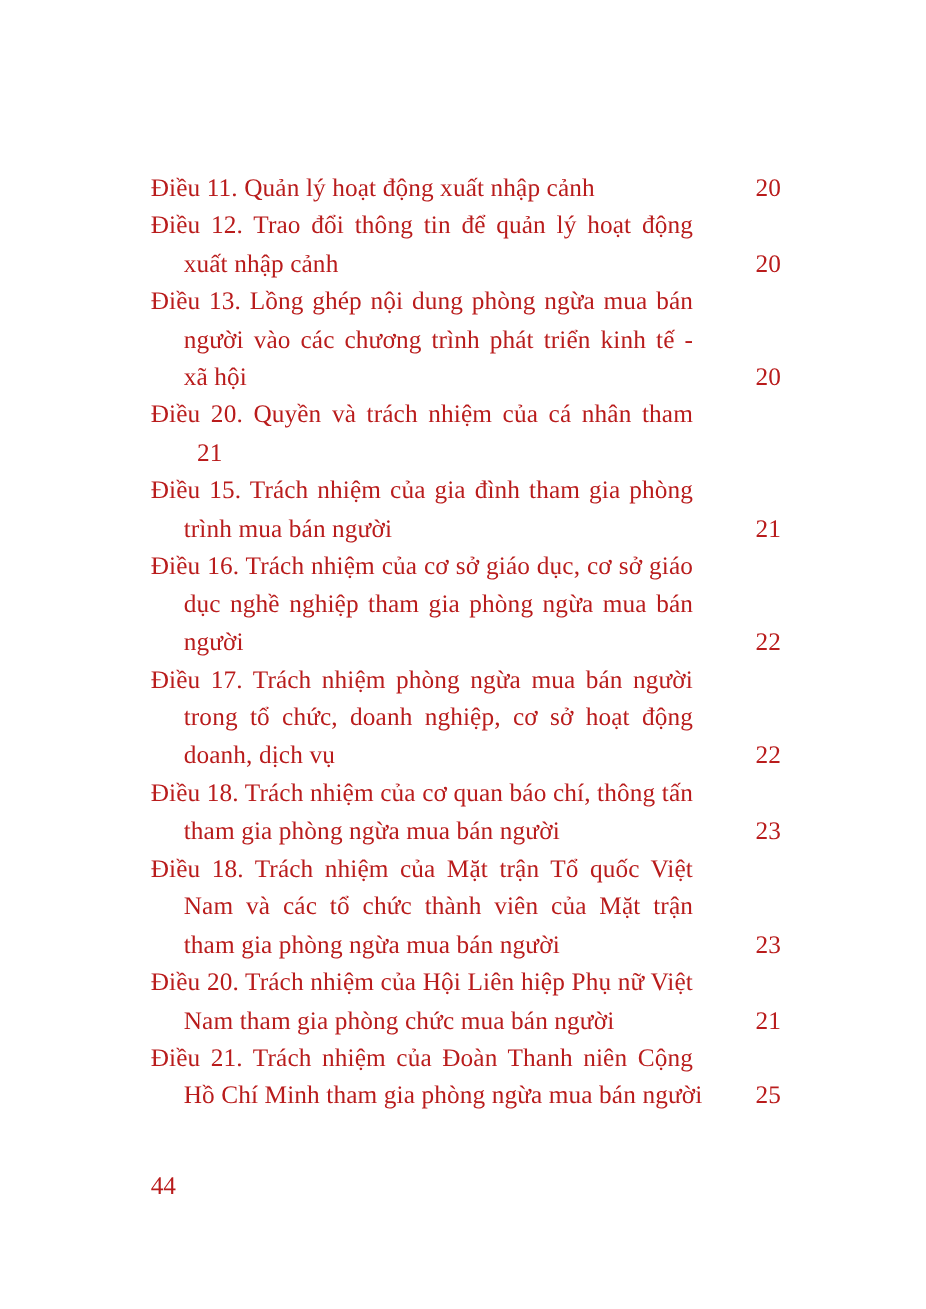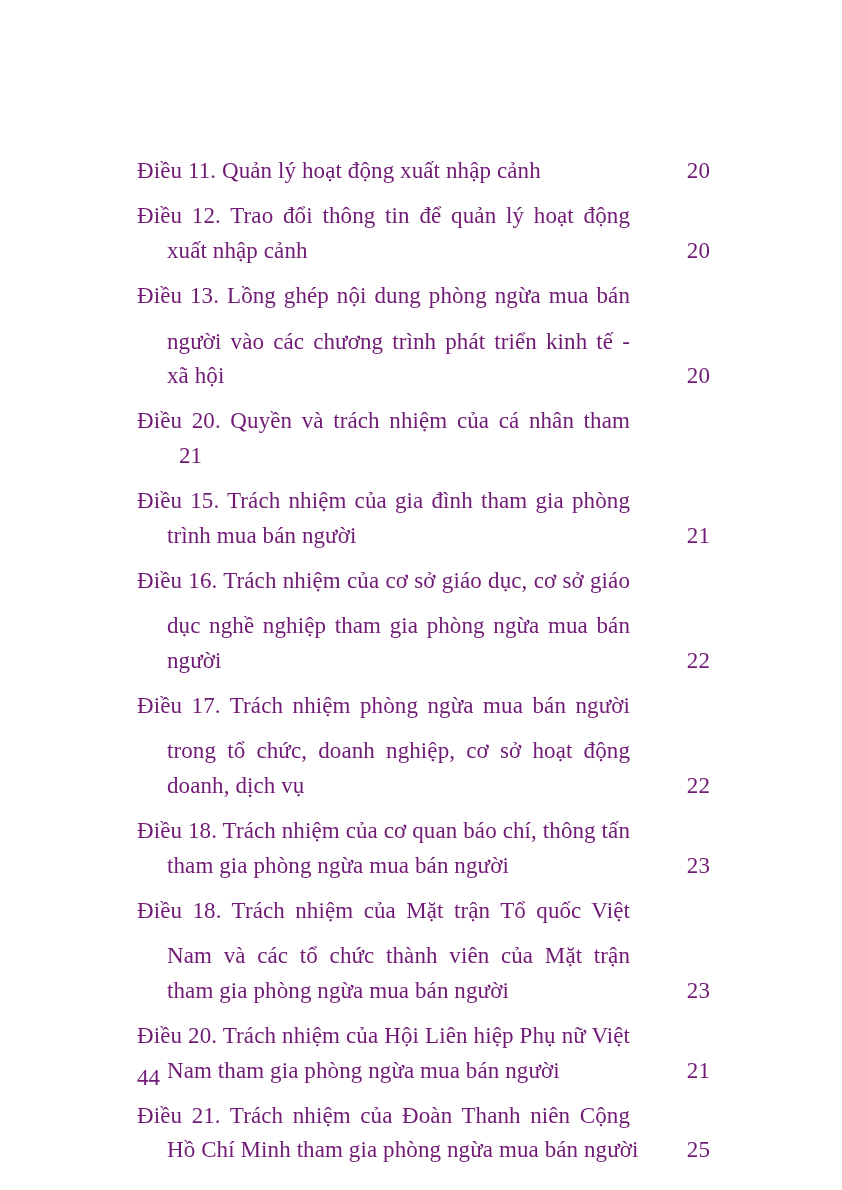--- a/index.html
+++ b/index.html
@@ -5,42 +5,41 @@
   html, body { margin: 0; padding: 0; }
   body {
     width: 842px; height: 1190px;
     background: #e8e8e8;
     font-family: "Liberation Serif", "DejaVu Serif", serif;
   }
   .page {
     position: relative;
     width: 842px; height: 1190px;
     background: #ffffff;
-    color: #701a75;
+    color: #b91c1c;
     overflow: hidden;
   }
   .toc {
     position: absolute;
     left: 137px; top: 154px;
     width: 573px;
     font-size: 23px;
     line-height: 34.4px;
     letter-spacing: 0.1px;
   }
   .toc-entry { margin: 0; padding: 0; }
   .toc-line {
     height: 34.4px;
     overflow: hidden;
   }
   
   .toc-line.fill {
     text-align: justify;
     text-align-last: justify;
     margin-right: 80px;
-    margin-top: 11px;
   }
   
   .toc-line.last {
     display: flex;
     justify-content: space-between;
     align-items: baseline;
   }
   .toc-line.last .toc-text { white-space: nowrap; }
   .toc-line.last .toc-page { text-align: right; padding-left: 12px; }
   
@@ -119,21 +118,21 @@
         <div class="toc-line fill">Điều 18. Trách nhiệm của Mặt trận Tổ quốc Việt</div>
         <div class="toc-line fill cont">Nam và các tổ chức thành viên của Mặt trận</div>
         <div class="toc-line last cont">
           <span class="toc-text">tham gia phòng ngừa mua bán người</span>
           <span class="toc-page">23</span>
         </div>
       </div>
       <div class="toc-entry">
         <div class="toc-line fill">Điều 20. Trách nhiệm của Hội Liên hiệp Phụ nữ Việt</div>
         <div class="toc-line last cont">
-          <span class="toc-text">Nam tham gia phòng ngừa mua bán người</span>
+          <span class="toc-text">Nam tham gia phòng chức mua bán người</span>
           <span class="toc-page">21</span>
         </div>
       </div>
       <div class="toc-entry">
         <div class="toc-line fill">Điều 21. Trách nhiệm của Đoàn Thanh niên Cộng sản</div>
         <div class="toc-line last cont">
           <span class="toc-text">Hồ Chí Minh tham gia phòng ngừa mua bán người</span>
           <span class="toc-page">25</span>
         </div>
       </div>

